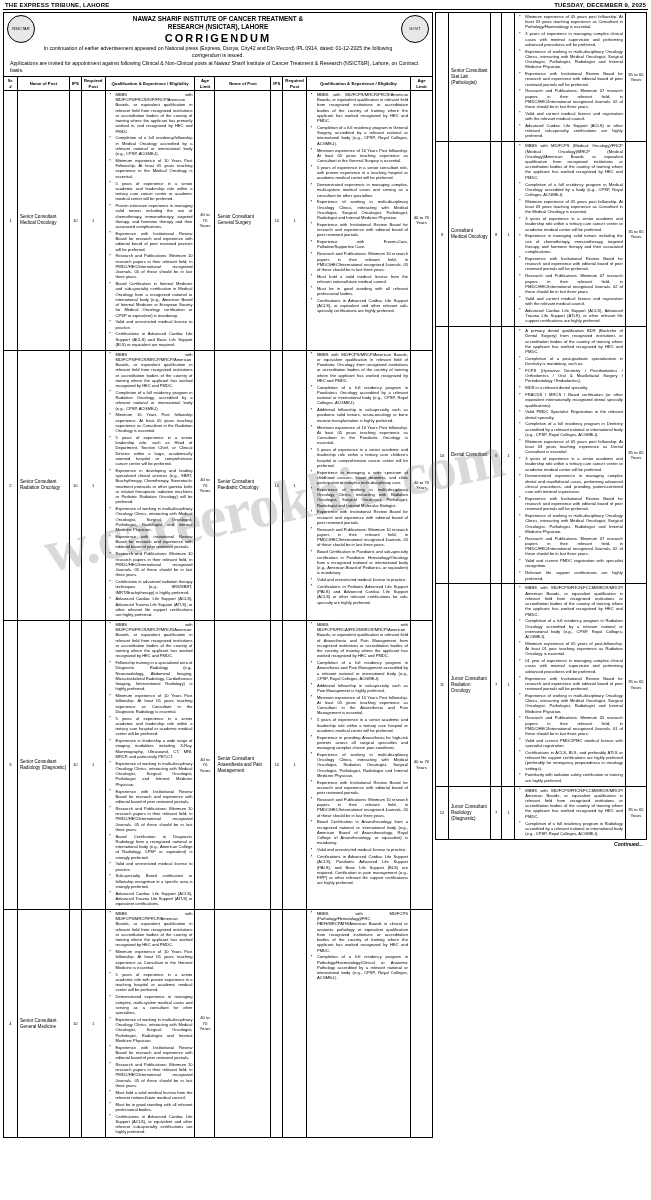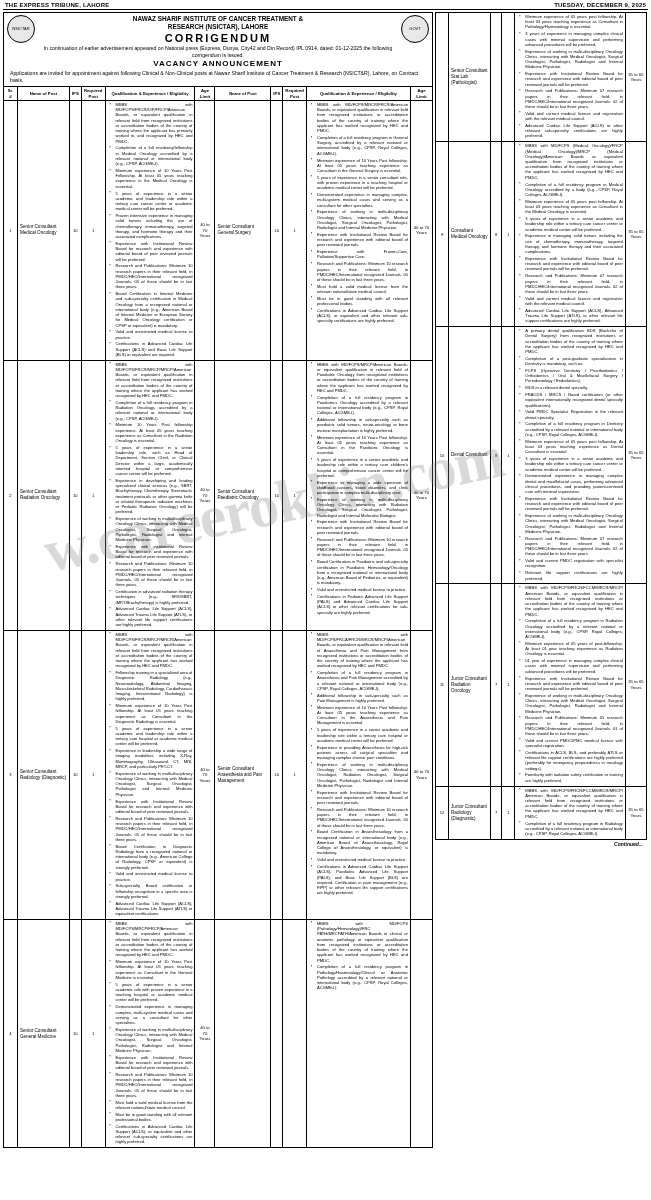--- a/index.html
+++ b/index.html
@@ -52,21 +52,20 @@
 
     <div class="colL">
 
       <div class="hdr">
         <div class="logoL">NSICTAR</div>
         <div class="logoR">GOVT</div>
         <div class="h1">NAWAZ SHARIF INSTITUTE OF CANCER TREATMENT &amp;</div>
         <div class="h1">RESEARCH (NSICTAR), LAHORE</div>
         <div class="h2">CORRIGENDUM</div>
         <div class="h3">In continuation of earlier advertisement appeared on National press (Express, Dunya, City42 and Din Record) IPL 0914, dated: 01-12-2025 the following corrigendum is issued.</div>
-        <div class="h4">VACANCY ANNOUNCEMENT</div>
         <div class="h5">Applications are invited for appointment against following Clinical &amp; Non-Clinical posts at Nawaz Sharif Institute of Cancer Treatment &amp; Research (NSICT&amp;R), Lahore, on Contract basis.</div>
       </div>
 
       <table>
         <colgroup>
           <col style="width:14px">
             <col style="width:52px">
             <col style="width:12px">
             <col style="width:16px">
             <col style="width:90px">

